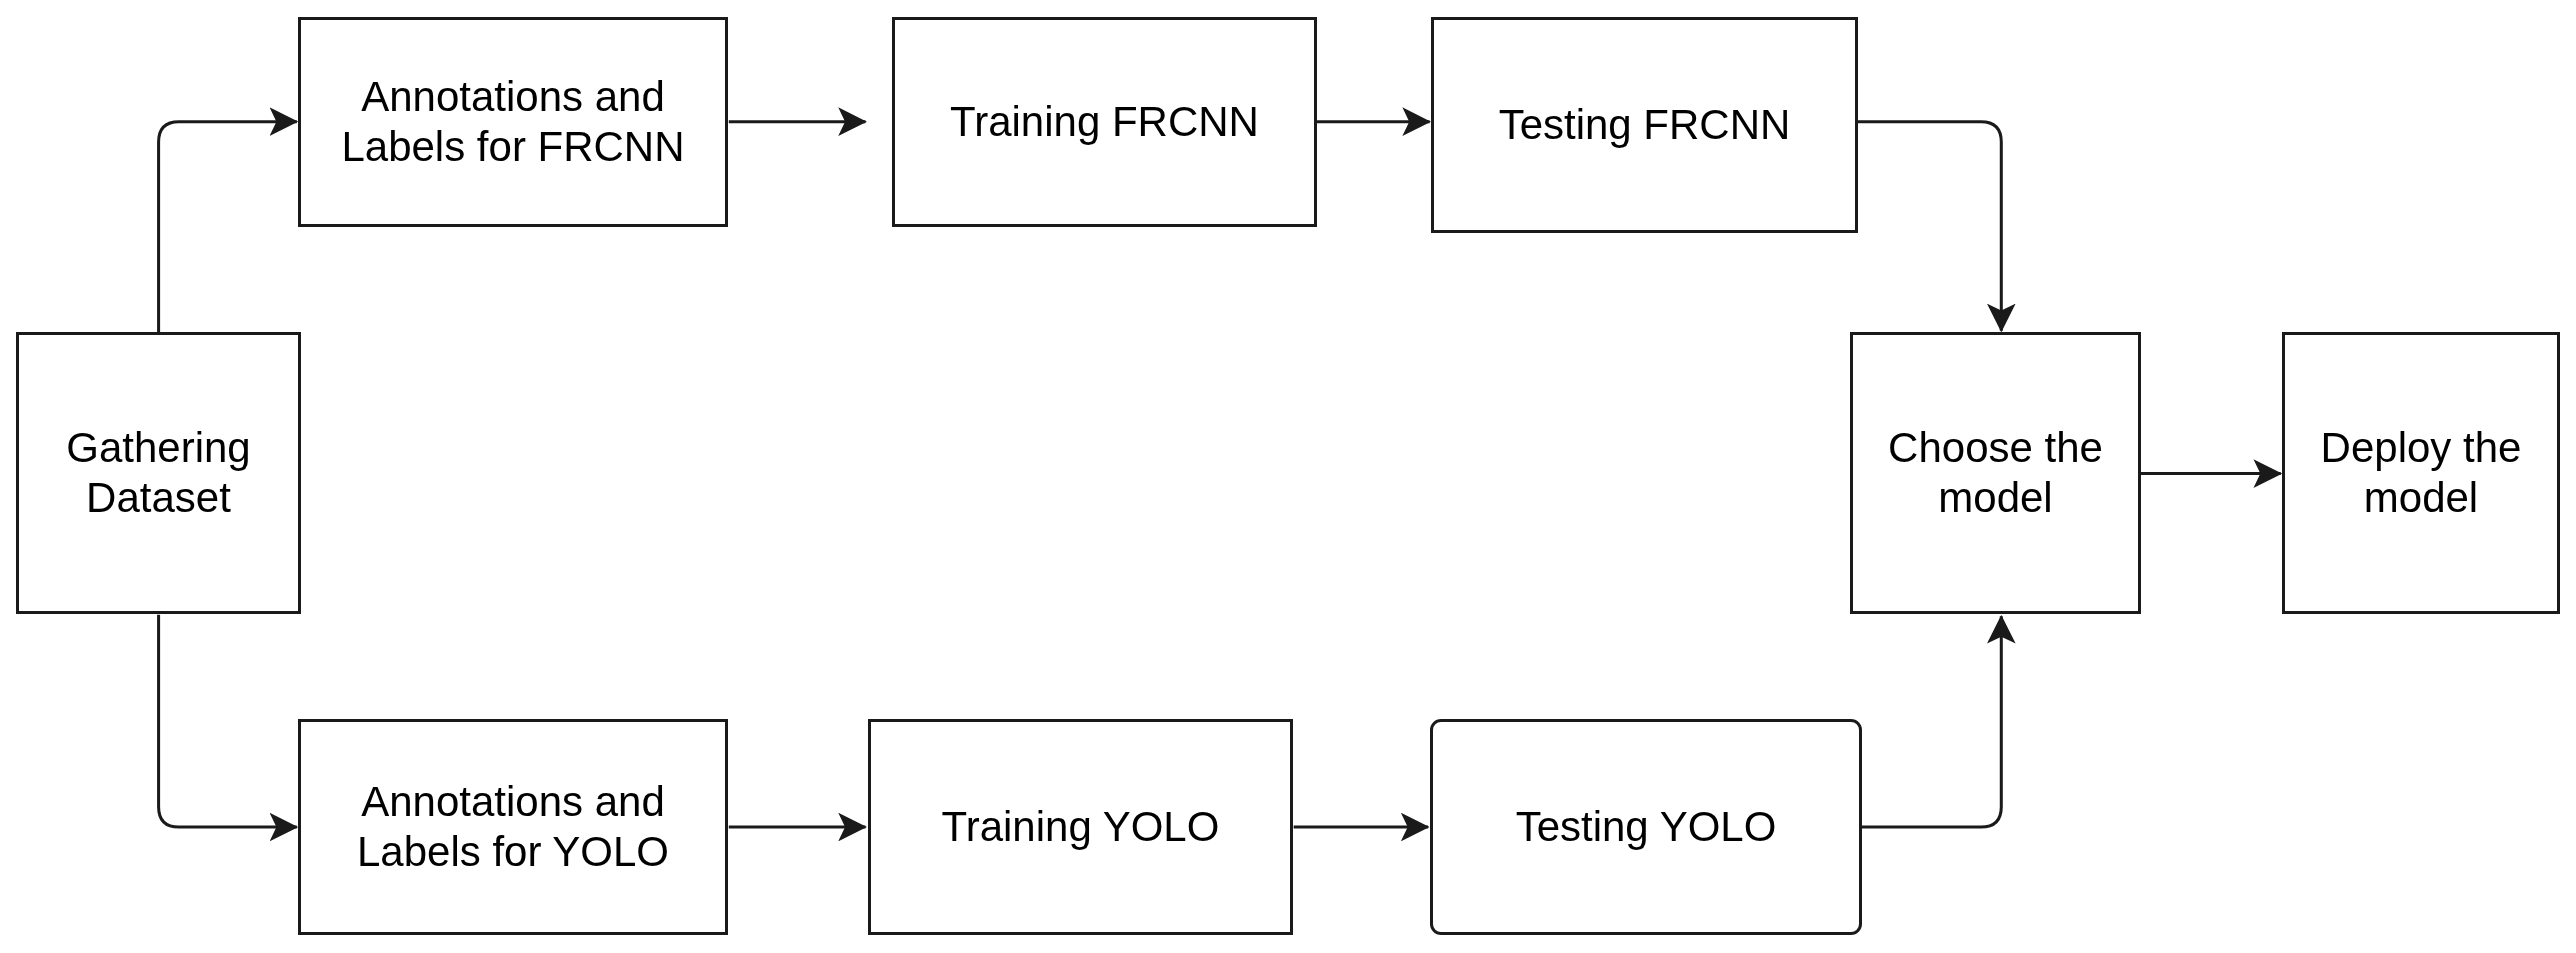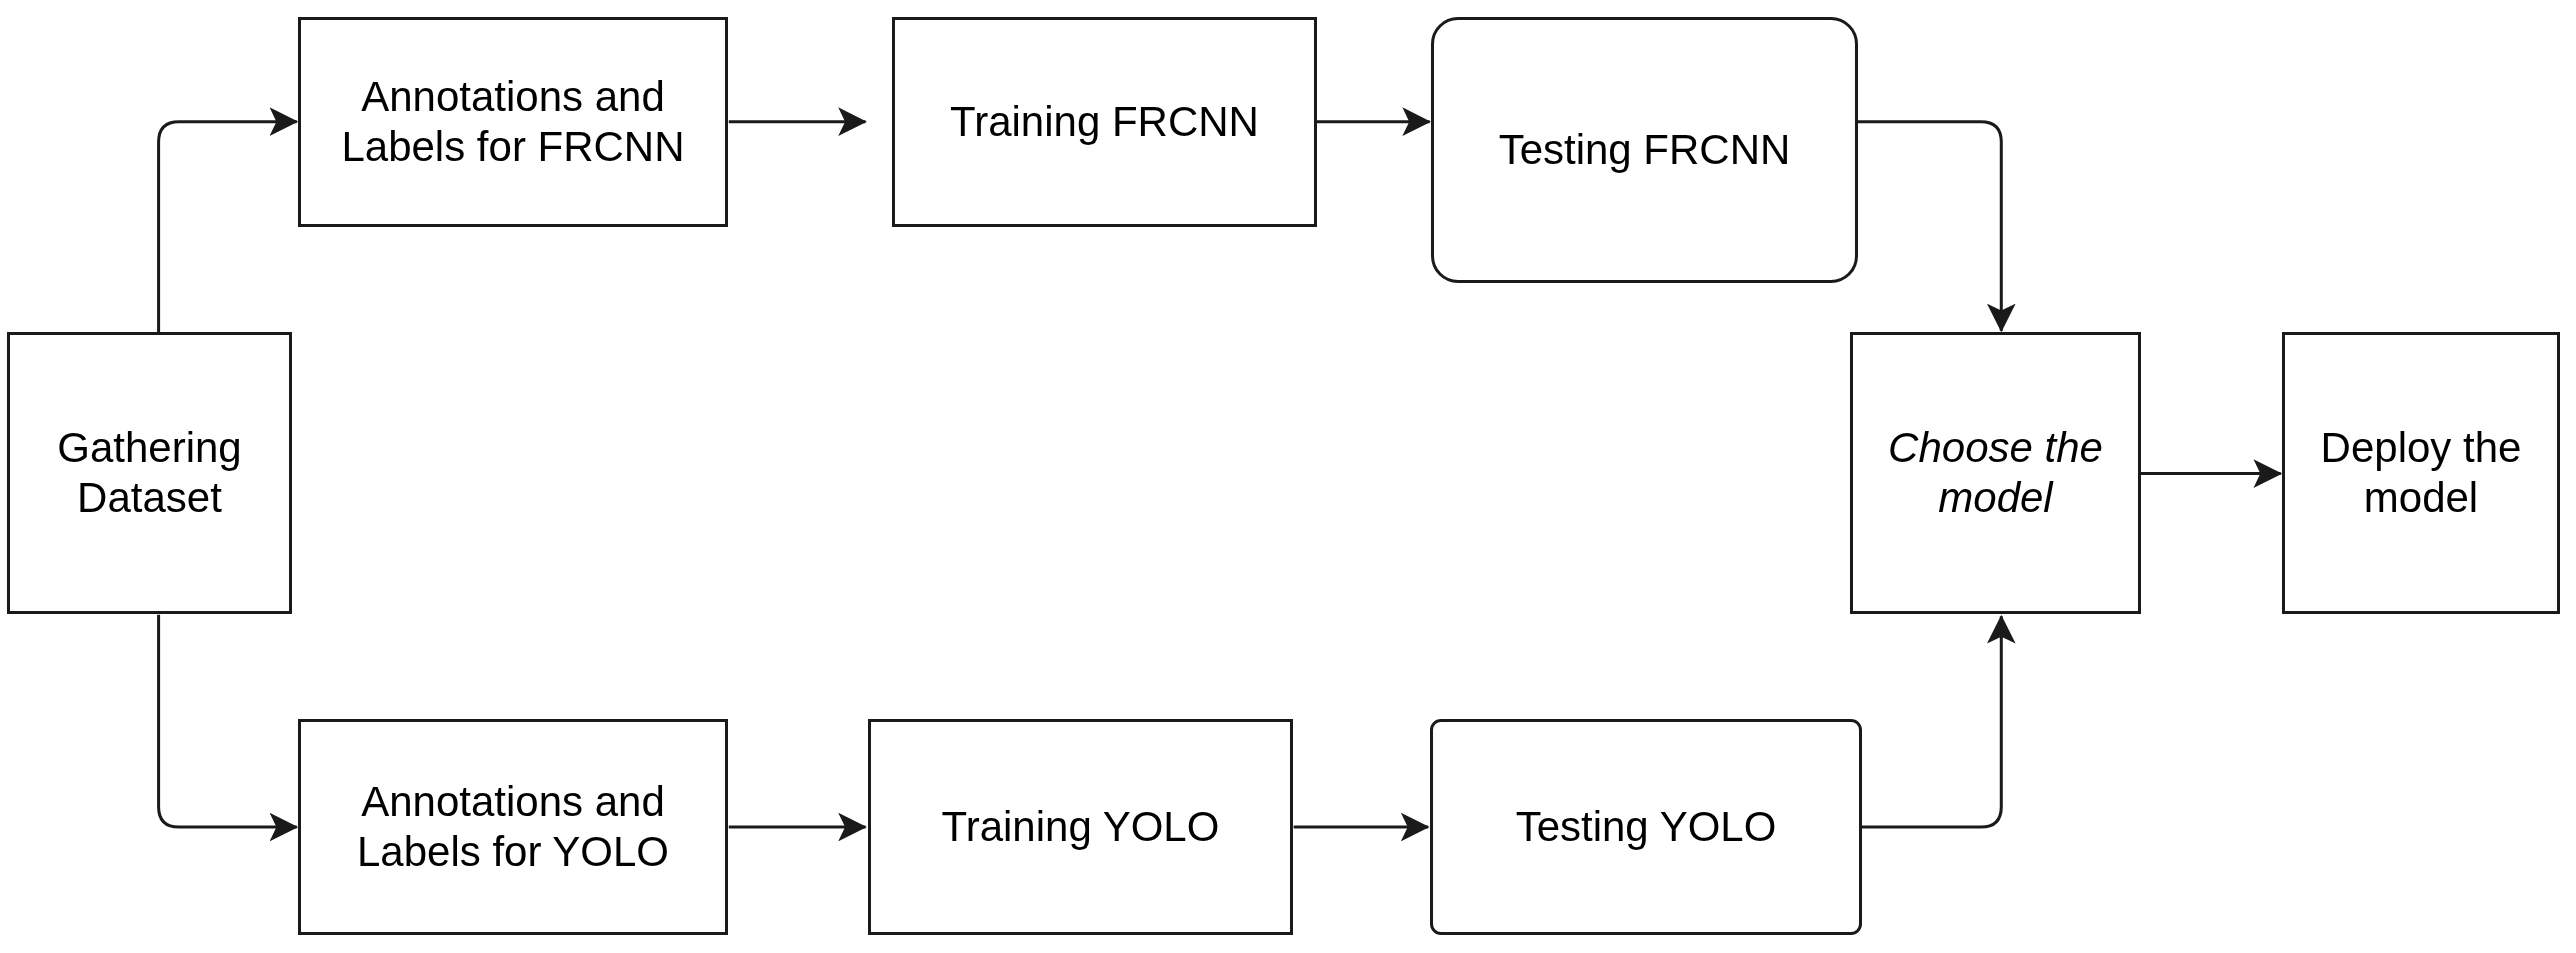--- a/index.html
+++ b/index.html
@@ -60,52 +60,52 @@
     <path class="edge" d="M 965 161 L 1146 161" marker-end="url(#arrowhead)"></path>
     <path class="edge" d="M 1713 161 L 1893 161" marker-end="url(#arrowhead)"></path>
     <path class="edge" d="M 2460 161 L 2623 161 Q 2650 161 2650 188 L 2650 438" marker-end="url(#arrowhead)"></path>
     <path class="edge" d="M 210 814 L 210 1068 Q 210 1095 237 1095 L 393 1095" marker-end="url(#arrowhead)"></path>
     <path class="edge" d="M 965 1095 L 1146 1095" marker-end="url(#arrowhead)"></path>
     <path class="edge" d="M 1713 1095 L 1891 1095" marker-end="url(#arrowhead)"></path>
     <path class="edge" d="M 2465 1095 L 2623 1095 Q 2650 1095 2650 1068 L 2650 816" marker-end="url(#arrowhead)"></path>
     <path class="edge" d="M 2835 627 L 3020 627" marker-end="url(#arrowhead)"></path>
   </svg>
 
-  <div class="node" style="left:7px; top:332px; width:285px; height:282px;">
+  <div class="node" style="left:16px; top:332px; width:285px; height:282px;">
     <span class="label">Gathering
 Dataset</span>
   </div>
 
   <div class="node" style="left:298px; top:16.6px; width:430px; height:210px;">
     <span class="label">Annotations and
 Labels for FRCNN</span>
   </div>
 
   <div class="node" style="left:868px; top:16.6px; width:425px; height:210px;margin-left:24px;">
     <span class="label">Training FRCNN</span>
   </div>
 
-  <div class="node" style="left:1431px; top:16.6px; width:427px; height:266px;border-radius:27px;">
+  <div class="node" style="left:1431px; top:16.6px; width:427px; height:216px;">
     <span class="label">Testing FRCNN</span>
   </div>
 
   <div class="node" style="left:298px; top:719px; width:430px; height:216px;">
     <span class="label">Annotations and
 Labels for YOLO</span>
   </div>
 
   <div class="node" style="left:868px; top:719px; width:425px; height:216px;justify-content:center;">
     <span class="label">Training YOLO</span>
   </div>
 
   <div class="node" style="left:1430px; top:719px; width:432px; height:216px;border-radius:11px;">
     <span class="label">Testing YOLO</span>
   </div>
 
-  <div class="node" style="left:1850px; top:332px; width:291px; height:282px;font-style:italic;">
+  <div class="node" style="left:1850px; top:332px; width:291px; height:282px;">
     <span class="label">Choose the
 model</span>
   </div>
 
   <div class="node" style="left:2282px; top:332px; width:278px; height:282px;align-items:center;">
     <span class="label">Deploy the
 model</span>
   </div>
 
 </div>

